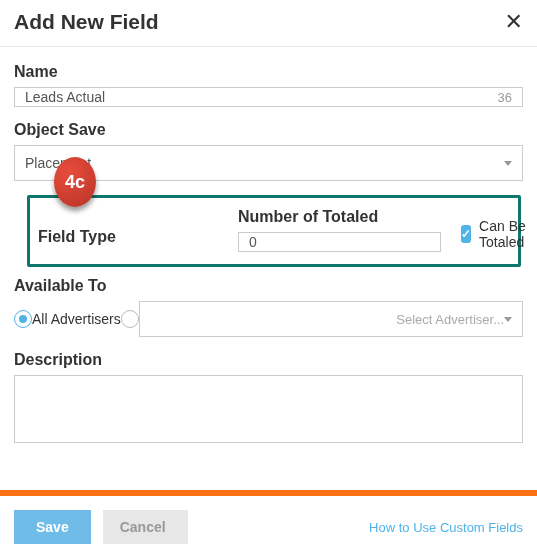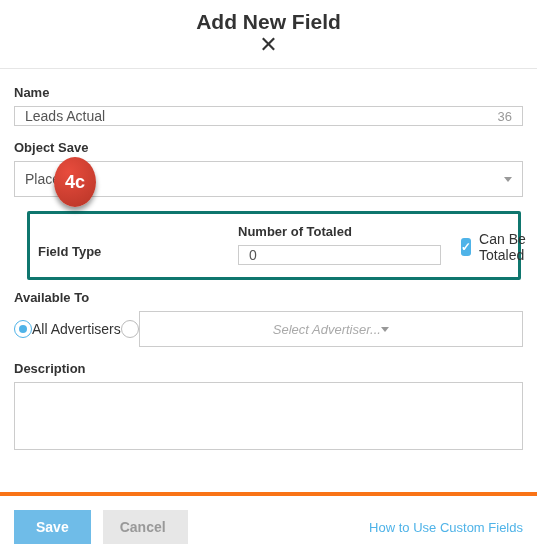--- a/index.html
+++ b/index.html
@@ -6,41 +6,41 @@
   body {
     font-family: Arial, Helvetica, sans-serif;
     background: #fff;
     width: 537px;
     height: 558px;
     position: relative;
     color: #333;
   }
   .dialog-header {
     display: flex;
+    justify-content: space-between;
     align-items: center;
     padding: 10px 14px 12px 14px;
-    flex-direction: column;
   }
   .dialog-title {
     font-size: 21px;
     font-weight: bold;
     color: #333;
   }
   .close-x {
     font-size: 22px;
     color: #333;
     cursor: pointer;
     font-weight: 300;
     line-height: 1;
   }
   .hr { border-top: 1px solid #e6e6e6; }
   .content { padding: 10px 14px 0 14px; }
   .field-group { margin-top: 6px; margin-bottom: 14px; }
   .label {
-    font-size: 13px;
+    font-size: 16px;
     font-weight: bold;
     color: #333;
     display: block;
     margin-bottom: 6px;
   }
   .input-row {
     display: flex;
     align-items: center;
     border: 1px solid #ccc;
     background: #fff;
@@ -117,38 +117,37 @@
   }
   .radio-label { font-size: 14px; color: #333; }
   .select-adv {
     flex: 1;
     border: 1px solid #ccc;
     background: #fff;
     height: 36px;
     padding: 0 10px;
     display: flex;
     align-items: center;
-    justify-content: center;
+    justify-content: flex-end;
     font-size: 13px;
     color: #aaa;
-    font-style: italic;
     cursor: pointer;
   }
   .textarea {
     width: 100%;
     height: 68px;
     border: 1px solid #ccc;
     resize: none;
     outline: none;
     padding: 6px;
     font-size: 14px;
     font-family: inherit;
   }
   .footer {
-    border-top: 4px solid #f97316;
+    border-top: 6px solid #f97316;
     padding: 14px;
     display: flex;
     align-items: center;
     gap: 12px;
     position: absolute;
     bottom: 0;
     left: 0; right: 0;
   }
   .btn {
     height: 34px;

